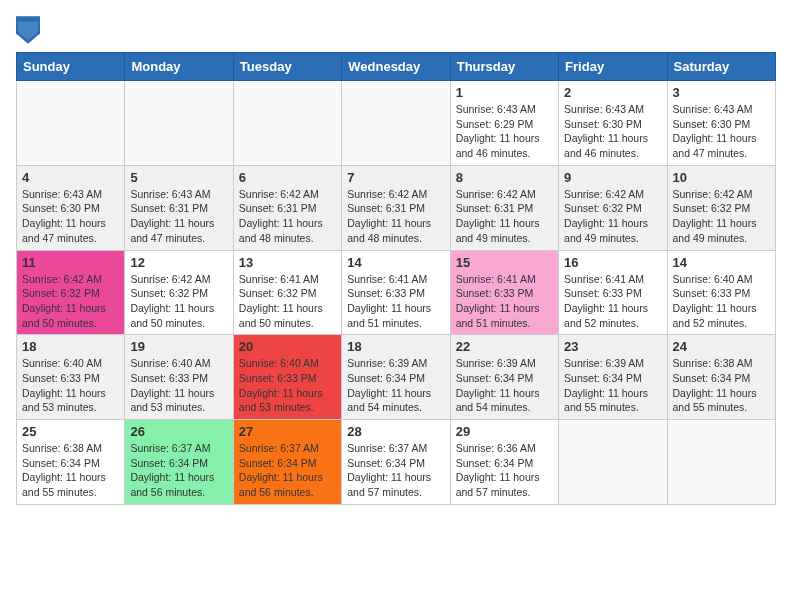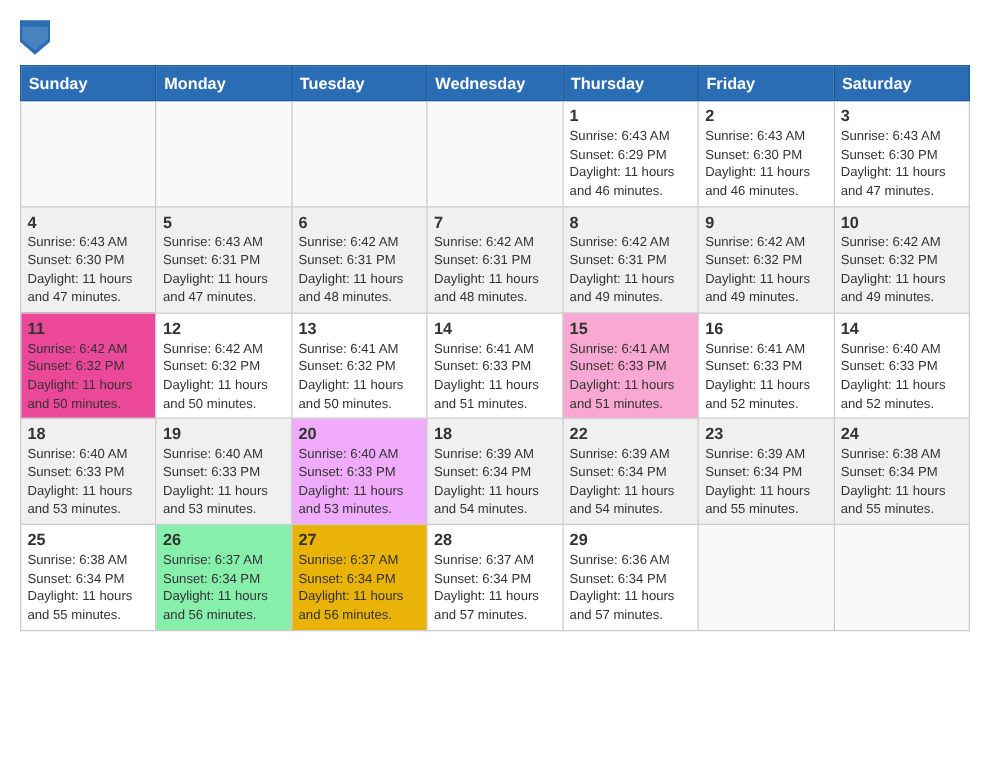--- a/index.html
+++ b/index.html
@@ -247,21 +247,21 @@
           <div class="day-info" style="white-space: pre-line;">Sunrise: 6:40 AM
 Sunset: 6:33 PM
 Daylight: 11 hours and 53 minutes.</div>
         </td>
         <td style="background: rgb(240, 240, 240);">
           <span class="day-num">19</span>
           <div class="day-info" style="white-space: pre-line;">Sunrise: 6:40 AM
 Sunset: 6:33 PM
 Daylight: 11 hours and 53 minutes.</div>
         </td>
-        <td style="background: #f0abfc;">
+        <td style="background: #ef4444;">
           <span class="day-num">20</span>
           <div class="day-info" style="white-space: pre-line;">Sunrise: 6:40 AM
 Sunset: 6:33 PM
 Daylight: 11 hours and 53 minutes.</div>
         </td>
         <td style="background: rgb(240, 240, 240);">
           <span class="day-num">18</span>
           <div class="day-info" style="white-space: pre-line;">Sunrise: 6:39 AM
 Sunset: 6:34 PM
 Daylight: 11 hours and 54 minutes.</div>
@@ -291,21 +291,21 @@
           <div class="day-info" style="white-space: pre-line;">Sunrise: 6:38 AM
 Sunset: 6:34 PM
 Daylight: 11 hours and 55 minutes.</div>
         </td>
         <td style="background: #86efac;">
           <span class="day-num">26</span>
           <div class="day-info" style="white-space: pre-line;">Sunrise: 6:37 AM
 Sunset: 6:34 PM
 Daylight: 11 hours and 56 minutes.</div>
         </td>
-        <td style="background: #eab308;">
+        <td style="background: #f97316;">
           <span class="day-num">27</span>
           <div class="day-info" style="white-space: pre-line;">Sunrise: 6:37 AM
 Sunset: 6:34 PM
 Daylight: 11 hours and 56 minutes.</div>
         </td>
         <td style="background: rgb(255, 255, 255);">
           <span class="day-num">28</span>
           <div class="day-info" style="white-space: pre-line;">Sunrise: 6:37 AM
 Sunset: 6:34 PM
 Daylight: 11 hours and 57 minutes.</div>

